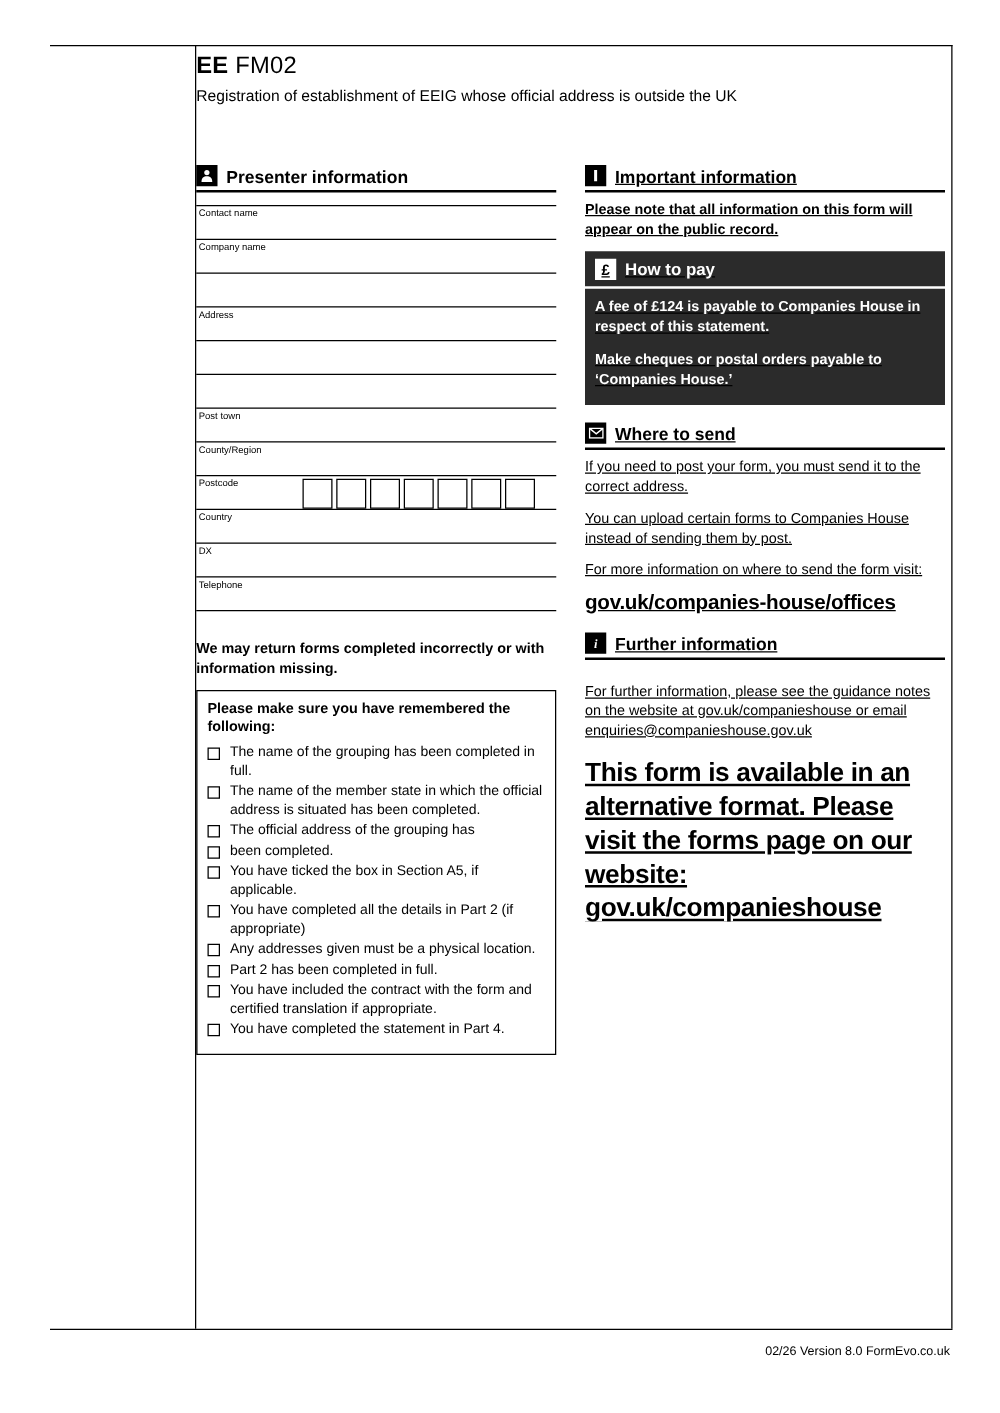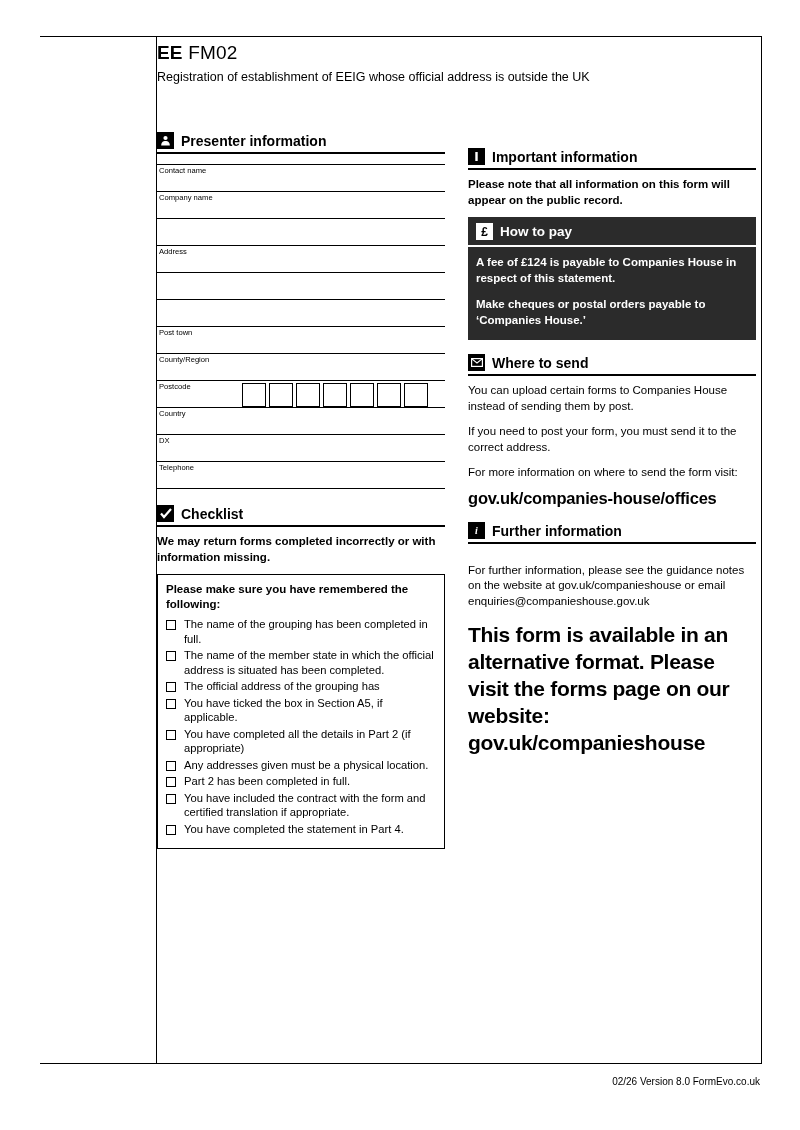--- a/index.html
+++ b/index.html
@@ -69,22 +69,23 @@
   }
 
   
   .col-left {
     position: absolute;
     left: 157px; top: 132px;
     width: 288px;
   }
   .col-right {
     position: absolute;
-    left: 468px; top: 148px;
+    left: 468px; top: 132px;
     width: 288px;
+    text-decoration: underline;
   }
 
   
   .sect-head {
     display: flex;
     align-items: center;
     border-bottom: 2.5px solid #000;
     padding-bottom: 3px;
     margin-bottom: 0px;
   }
@@ -342,44 +343,40 @@
     </div>
     <div class="field">
       <span class="field-label">DX</span>
     </div>
     <div class="field-last">
       <span class="field-label">Telephone</span>
     </div>
 
     <div class="spacer-16"></div>
 
-    <div class="sect-head">
-      <span class="sq">
-        <svg width="12" height="11" viewBox="0 0 12 11">
-            <path d="M1 5.5 L4 9 L11 1" stroke="#fff" stroke-width="2.2" fill="none"></path>
-          </svg>
-      </span>
-      <span class="sect-title">Checklist</span>
-    </div>
     <div class="chk-intro">We may return forms completed incorrectly or with information missing.</div>
 
     <div class="chk-box-outer">
       <div class="chk-lead">Please make sure you have remembered the following:</div>
 
       <div class="chk-item">
         <span class="chk-tick"></span>
         <span class="chk-text">The name of the grouping has been completed in full.</span>
       </div>
       <div class="chk-item">
         <span class="chk-tick"></span>
         <span class="chk-text">The name of the member state in which the official address is situated has been completed.</span>
       </div>
       <div class="chk-item">
         <span class="chk-tick"></span>
         <span class="chk-text">The official address of the grouping has</span>
+      </div>
+      <div class="chk-item">
+        <span class="chk-tick"></span>
+        <span class="chk-text">been completed.</span>
       </div>
       <div class="chk-item">
         <span class="chk-tick"></span>
         <span class="chk-text">You have ticked the box in Section A5, if applicable.</span>
       </div>
       <div class="chk-item">
         <span class="chk-tick"></span>
         <span class="chk-text">You have completed all the details in Part 2 (if appropriate)</span>
       </div>
       <div class="chk-item">
@@ -430,22 +427,22 @@
     <div class="sect-head">
       <span class="sq">
         <svg width="12" height="9" viewBox="0 0 12 9">
             <rect x="0.6" y="0.6" width="10.8" height="7.8" fill="none" stroke="#fff" stroke-width="1.2"></rect>
             <path d="M0.9 0.9 L6 5 L11.1 0.9" fill="none" stroke="#fff" stroke-width="1.2"></path>
           </svg>
       </span>
       <span class="sect-title">Where to send</span>
     </div>
     <div class="send-body">
+      <p>If you need to post your form, you must send it to the correct address.</p>
       <p>You can upload certain forms to Companies House instead of sending them by post.</p>
-      <p>If you need to post your form, you must send it to the correct address.</p>
       <p>For more information on where to send the form visit:</p>
       <div class="url-big">gov.uk/companies-house/offices</div>
     </div>
 
     <div class="spacer-16"></div>
 
     <div class="sect-head">
       <span class="sq">
         <svg width="11" height="11" viewBox="0 0 11 11">
             <text x="5.5" y="9.3" font-family="Liberation Serif, serif" font-size="10" font-style="italic" font-weight="bold" fill="#fff" text-anchor="middle">i</text>

